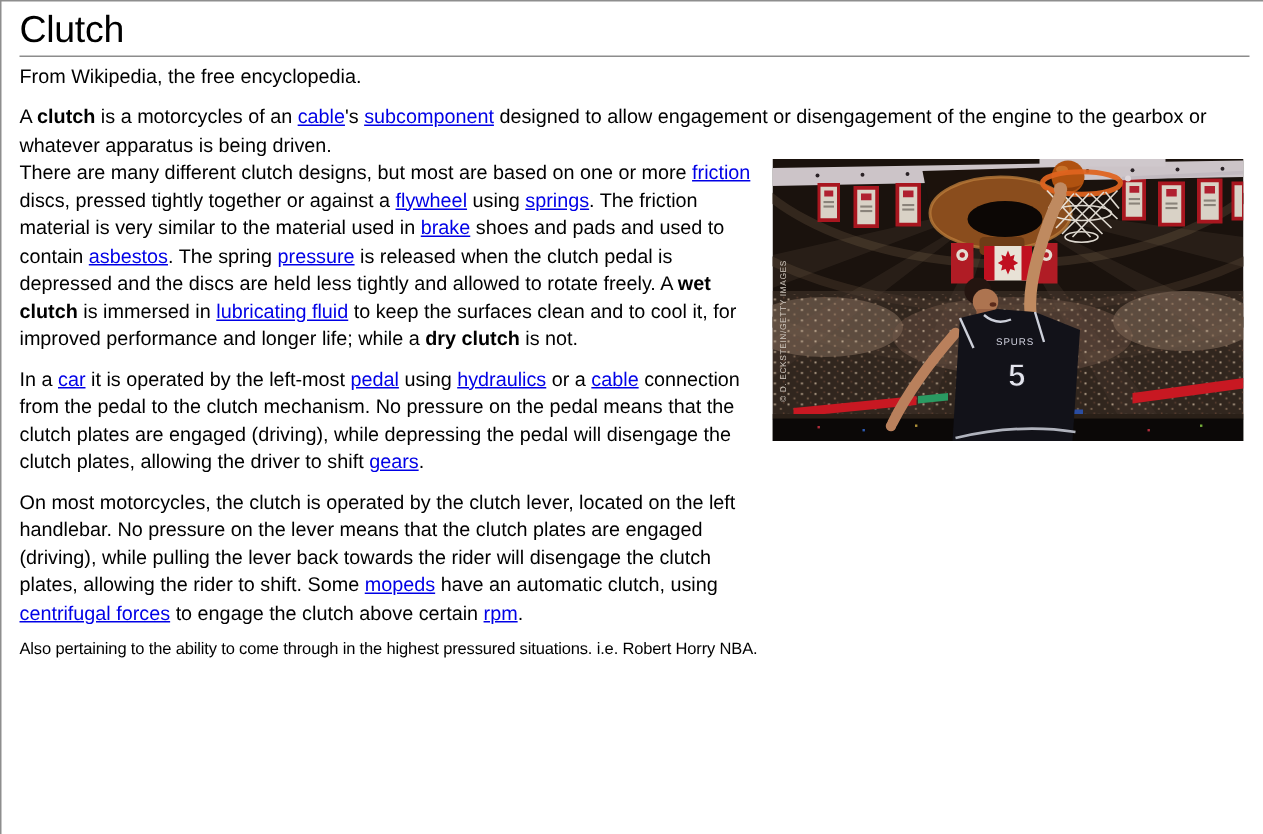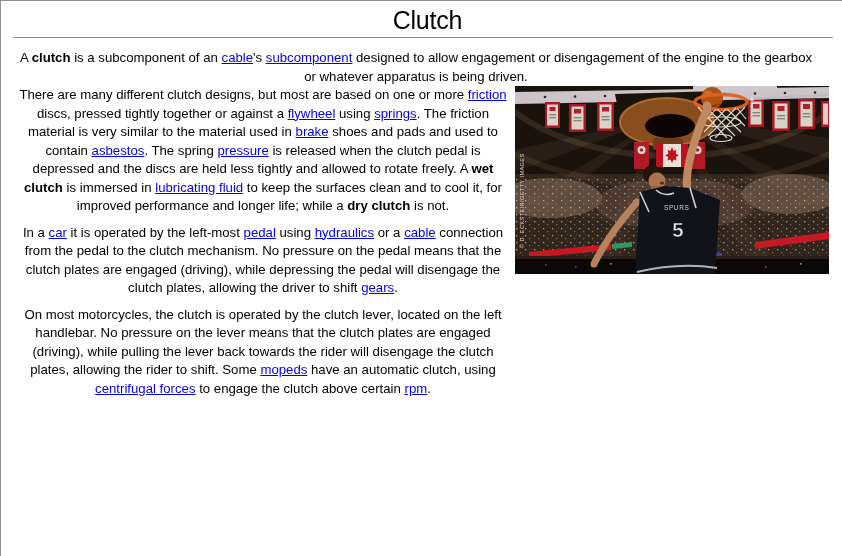--- a/index.html
+++ b/index.html
@@ -2,21 +2,21 @@
 <html><head>
 <meta charset="utf-8">
 <style>
   html,body { margin:0; padding:0; }
   body {
     width:842px; height:556px; overflow:hidden; background:#ffffff;
     border-top:1px solid #8e8e8e; border-left:1px solid #8e8e8e;
     box-sizing:border-box; color:#000;
     font-family:"Liberation Sans", sans-serif;
   }
-  .page { padding:5px 0 0 12px;text-align:center; }
+  .page { padding:5px 0 0 12px; }
   .title { font-size:25px; font-weight:400; margin:0; line-height:28px; letter-spacing:-0.2px; }
   .rule { height:1px; background:#8c8c8c; margin:3px 9px 0 0; }
   .tagline { font-size:13.2px; margin-top:5px; }
   .hatnote { font-size:13.2px; font-style:italic; margin:18px 0 0 26px; }
   .para { font-size:13.2px; line-height:18.5px; margin:0; }
   .p1 { margin-top:11px; width:806px; }
   .cols { display:flex; align-items:flex-start; margin-top:0; }
   .textcol { width:500px; }
   .textcol .para + .para { margin-top:8px; }
   .imgcol { margin-left:2px; }
@@ -26,23 +26,24 @@
   .b { font-weight:bold; }
 </style>
 </head>
 <body>
 
 <div class="page">
 
   <h1 class="title">Clutch</h1>
   <div class="rule"></div>
 
-
-
-  <p class="para p1"><span>A </span><span class="b">clutch</span><span> is a subcomponent of an </span><a href="#" class="lnk">cable</a><span>'s </span><a href="#" class="lnk">subcomponent</a><span> designed to allow engagement or disengagement of the engine to the gearbox or whatever apparatus is being driven.</span></p>
+  <div class="tagline">From Wikipedia, the free encyclopedia.</div>
+
+
+  <p class="para p1"><span>A </span><span class="b">clutch</span><span> is a motorcycles of an </span><a href="#" class="lnk">cable</a><span>'s </span><a href="#" class="lnk">subcomponent</a><span> designed to allow engagement or disengagement of the engine to the gearbox or whatever apparatus is being driven.</span></p>
 
   <div class="cols">
     <div class="textcol">
       <p class="para"><span>There are many different clutch designs, but most are based on one or more </span><a href="#" class="lnk">friction</a><span> discs, pressed tightly together or against a </span><a href="#" class="lnk">flywheel</a><span> using </span><a href="#" class="lnk">springs</a><span>. The friction material is very similar to the material used in </span><a href="#" class="lnk">brake</a><span> shoes and pads and used to contain </span><a href="#" class="lnk">asbestos</a><span>. The spring </span><a href="#" class="lnk">pressure</a><span> is released when the clutch pedal is depressed and the discs are held less tightly and allowed to rotate freely. A </span><span class="b">wet clutch</span><span> is immersed in </span><a href="#" class="lnk">lubricating fluid</a><span> to keep the surfaces clean and to cool it, for improved performance and longer life; while a </span><span class="b">dry clutch</span><span> is not.</span></p>
       <p class="para"><span>In a </span><a href="#" class="lnk">car</a><span> it is operated by the left-most </span><a href="#" class="lnk">pedal</a><span> using </span><a href="#" class="lnk">hydraulics</a><span> or a </span><a href="#" class="lnk">cable</a><span> connection from the pedal to the clutch mechanism. No pressure on the pedal means that the clutch plates are engaged (driving), while depressing the pedal will disengage the clutch plates, allowing the driver to shift </span><a href="#" class="lnk">gears</a><span>.</span></p>
       <p class="para"><span>On most motorcycles, the clutch is operated by the clutch lever, located on the left handlebar. No pressure on the lever means that the clutch plates are engaged (driving), while pulling the lever back towards the rider will disengage the clutch plates, allowing the rider to shift. Some </span><a href="#" class="lnk">mopeds</a><span> have an automatic clutch, using </span><a href="#" class="lnk">centrifugal forces</a><span> to engage the clutch above certain </span><a href="#" class="lnk">rpm</a><span>.</span></p>
     </div>
 
     <div class="imgcol">
       <figure aria-label="NBA player in a dark Spurs jersey number 5 dunking a basketball; arena rafters, banners and a Canadian flag overhead">
@@ -229,14 +230,15 @@
             <text x="149" y="124" font-family="Liberation Sans, sans-serif" font-size="6.5" letter-spacing="0.6" fill="#d0d1de">SPURS</text>
             <text x="157" y="151" font-family="Liberation Sans, sans-serif" font-size="21" font-weight="bold" fill="#e4e5ee" stroke="#15151c" stroke-width="0.7">5</text>
           </g>
 
           <text transform="rotate(-90)" x="-162" y="9" font-family="Liberation Sans, sans-serif" font-size="5.6" fill="#cfc8bf" letter-spacing="0.4">© D. ECKSTEIN/GETTY IMAGES</text>
         </svg>
       </figure>
     </div>
   </div>
 
+  <div class="note">Also pertaining to the ability to come through in the highest pressured situations. i.e. Robert Horry NBA.</div>
 
 </div>
 
 </body></html>

